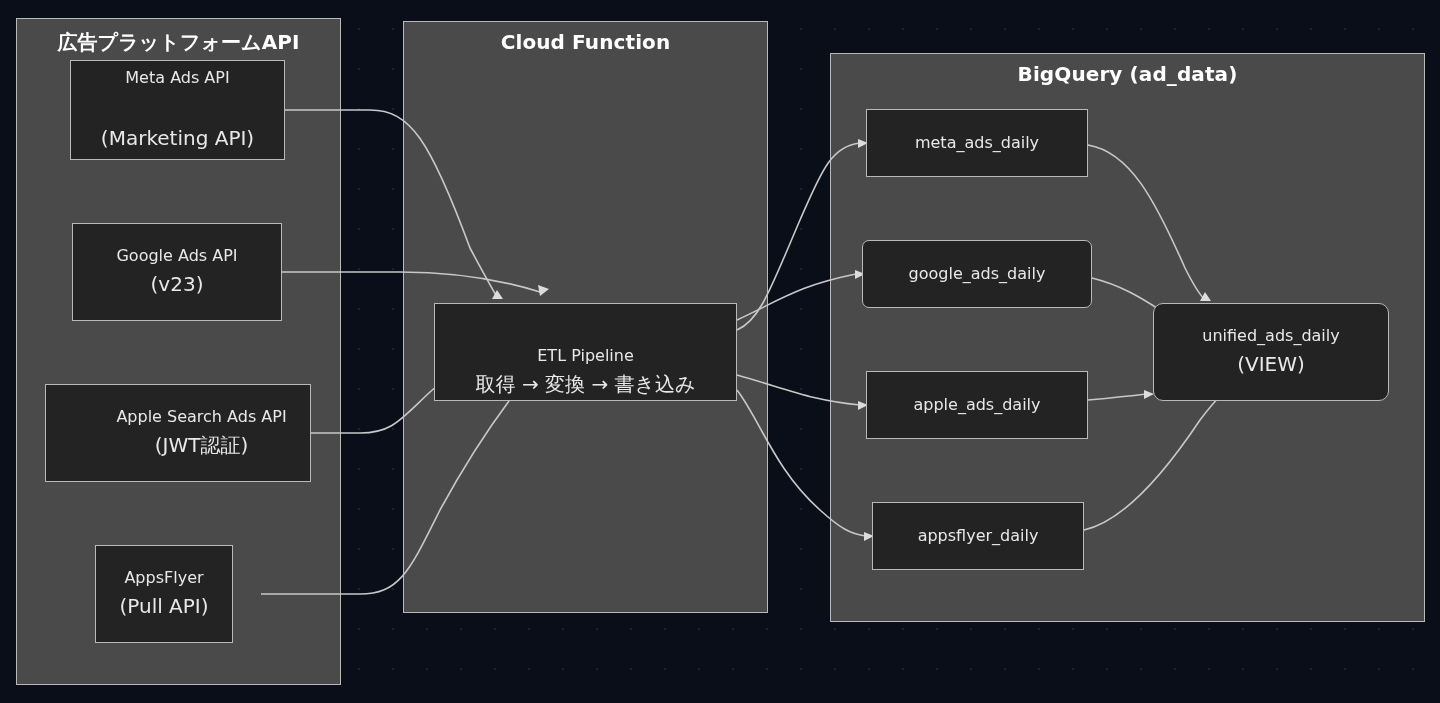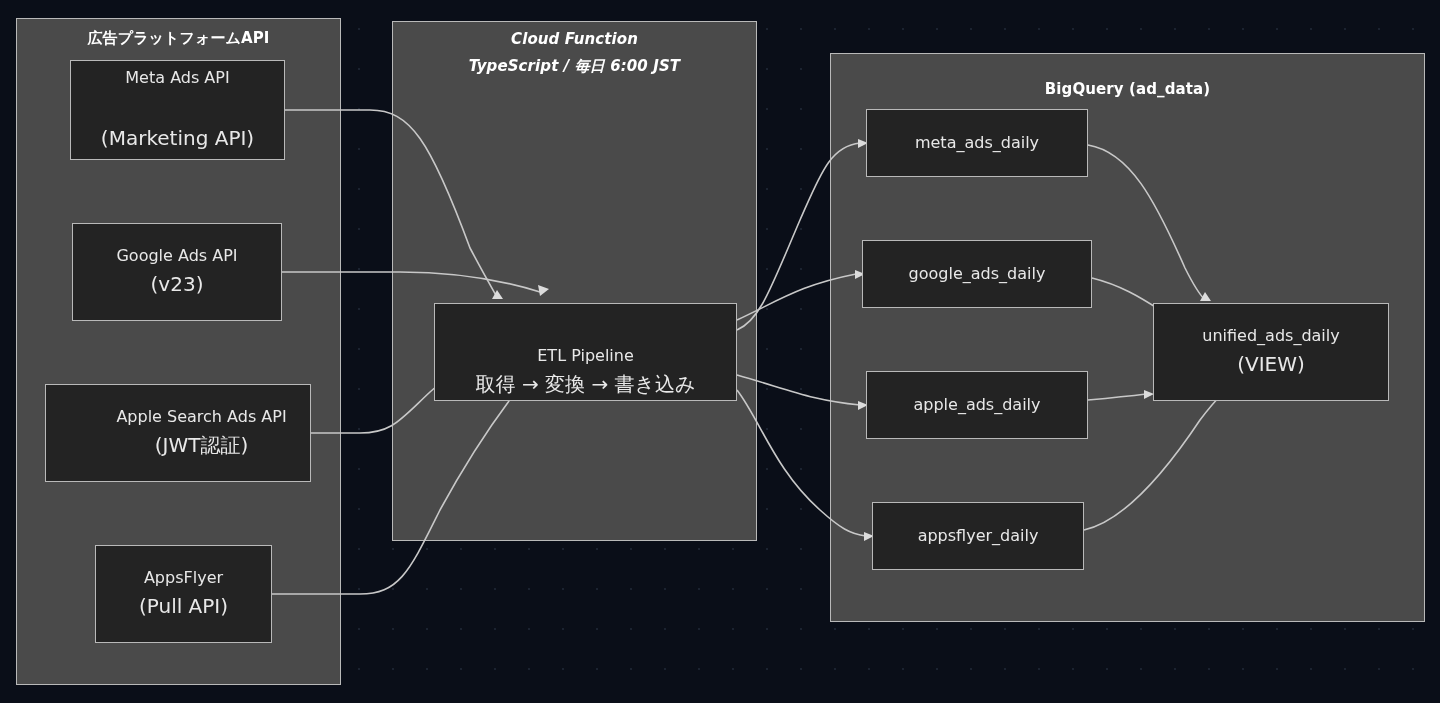--- a/index.html
+++ b/index.html
@@ -23,21 +23,21 @@
     position: absolute;
     background: #4a4a4a;
     border: 1px solid #b9b9b9;
     box-sizing: border-box;
   }
   .cluster-title {
     position: absolute;
     width: 100%;
     text-align: center;
     color: #ffffff;
-    font-size: 15px;
+    font-size: 20px;
     font-weight: bold;
     letter-spacing: 0.1px;
     white-space: nowrap;
   }
   .node {
     position: absolute;
     background: #232323;
     border: 1px solid #b9b9b9;
     box-sizing: border-box;
     display: flex;
@@ -69,27 +69,26 @@
 </style>
 </head>
 <body>
 
 <div id="canvas">
 
   <div class="cluster" style="left:16px; top:18px; width:325px; height:667px;">
     <div class="cluster-title" style="top:10px;">広告プラットフォームAPI</div>
   </div>
 
-  <div class="cluster" style="left:392px; top:21px; width:365px; height:520px;font-style:italic;">
+  <div class="cluster" style="left:403px; top:21px; width:365px; height:592px;">
     <div class="cluster-title" style="top:8px;">Cloud Function</div>
-    <div class="cluster-title" style="top:35px;">TypeScript / 毎日 6:00 JST</div>
   </div>
 
   <div class="cluster" style="left:830px; top:53px; width:595px; height:569px;">
-    <div class="cluster-title" style="top:26px;">BigQuery (ad_data)</div>
+    <div class="cluster-title" style="top:8px;">BigQuery (ad_data)</div>
   </div>
 
   <svg class="edges" viewBox="0 0 1440 703">
 
     <g>
       <path d="M285,110 L370,110 C410,110 430,140 470,248 C487,280 492,288 497,297"></path>
       <polygon points="492,299 503,299 497,290"></polygon>
     </g>
     <g>
       <path d="M282,272 L400,272 C450,272 495,278 540,292"></path>
@@ -147,44 +146,44 @@
   <div class="node" style="left:72px; top:223px; width:210px; height:98px;text-align:center;">
     <div>Google Ads API</div>
     <div class="l2">(v23)</div>
   </div>
 
   <div class="node" style="left:45px; top:384px; width:266px; height:98px;padding-left:47px;">
     <div>Apple Search Ads API</div>
     <div class="l2">(JWT認証)</div>
   </div>
 
-  <div class="node" style="left:95px; top:545px; width:177px; height:98px;">
+  <div class="node" style="left:95px; top:545px; width:138px; height:98px;">
     <div>AppsFlyer</div>
     <div class="l2">(Pull API)</div>
   </div>
 
   <div class="node" style="left:434px; top:303px; width:303px; height:98px;justify-content:flex-end;">
     <div>ETL Pipeline</div>
     <div class="l2">取得 → 変換 → 書き込み</div>
   </div>
 
   <div class="node" style="left:866px; top:109px; width:222px; height:68px;">
     <div>meta_ads_daily</div>
   </div>
 
-  <div class="node" style="left:862px; top:240px; width:230px; height:68px;">
+  <div class="node" style="left:862px; top:240px; width:230px; height:68px;border-radius:7px;">
     <div>google_ads_daily</div>
   </div>
 
   <div class="node" style="left:866px; top:371px; width:222px; height:68px;">
     <div>apple_ads_daily</div>
   </div>
 
   <div class="node" style="left:872px; top:502px; width:212px; height:68px;">
     <div>appsflyer_daily</div>
   </div>
 
-  <div class="node" style="left:1153px; top:303px; width:236px; height:98px;">
+  <div class="node" style="left:1153px; top:303px; width:236px; height:98px;border-radius:10px;">
     <div>unified_ads_daily</div>
     <div class="l2">(VIEW)</div>
   </div>
 
 </div>
 
 </body></html>

